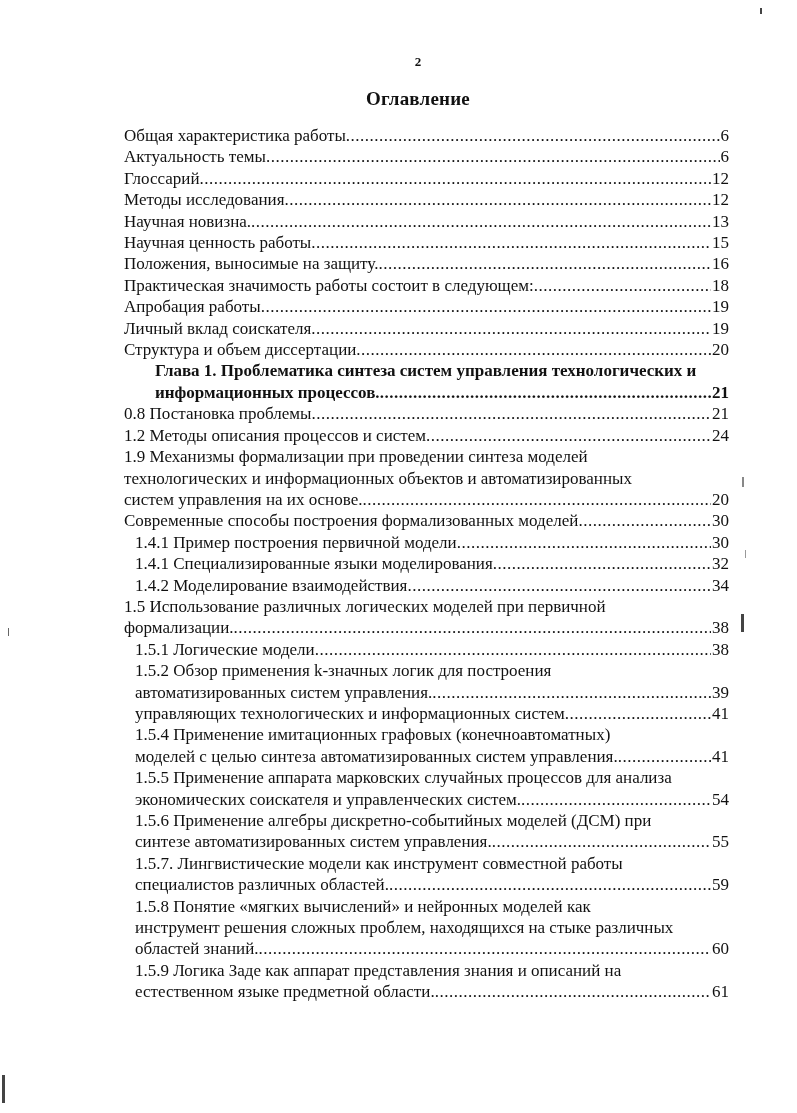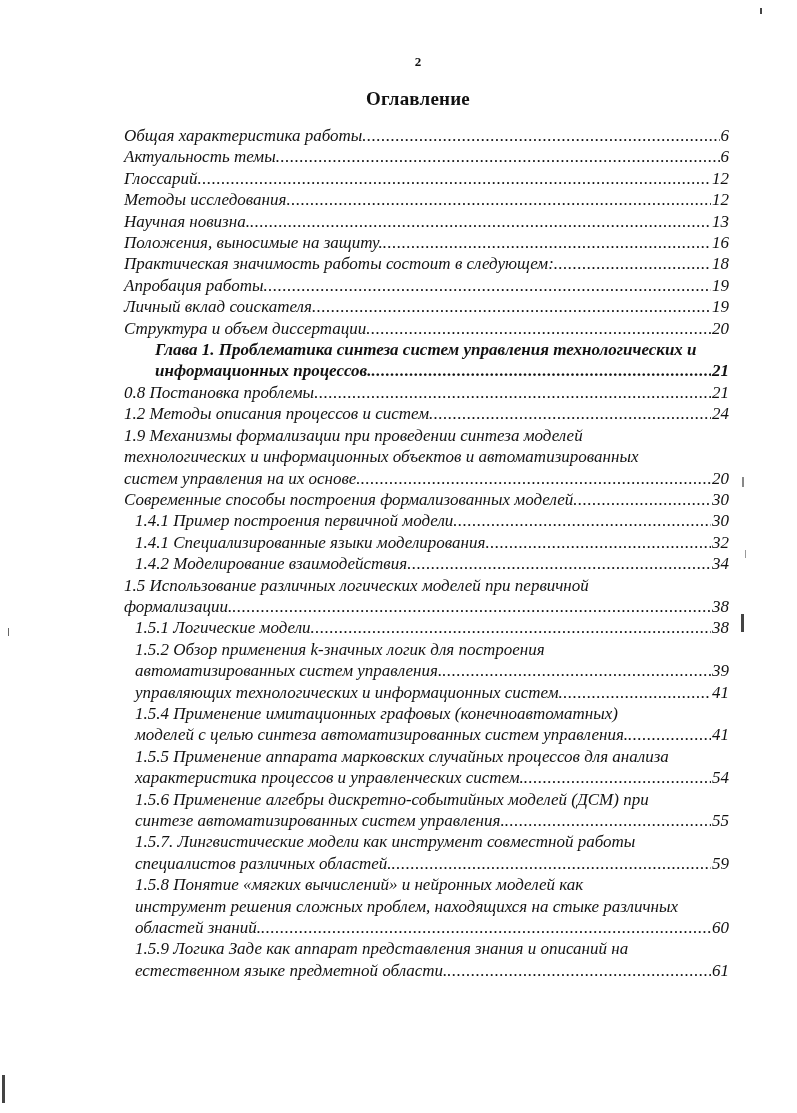--- a/index.html
+++ b/index.html
@@ -4,21 +4,21 @@
 <style>
   html, body { margin: 0; padding: 0; background: #ffffff; }
   body { width: 797px; height: 1113px; position: relative; overflow: hidden;
          font-family: "Liberation Serif", "DejaVu Serif", serif; color: #111; }
   .page-number { position: absolute; top: 54px; left: 0; width: 836px; text-align: center;
                  font-size: 13px; font-weight: bold; }
   .toc-title { position: absolute; top: 88px; left: 0; width: 836px; text-align: center;
                font-size: 19px; font-weight: bold; letter-spacing: 0.2px; }
   .toc { position: absolute; top: 125px; left: 113px; width: 616px;
          font-size: 17px; line-height: 21.4px; }
-  .entry { position: relative; font-style: italic; }
+  .entry { position: relative; }
   .entry .line { display: flex; white-space: nowrap; }
   .entry .line .txt { flex: 0 0 auto; }
   .entry .line .dots { flex: 1 1 auto; overflow: hidden; white-space: nowrap; letter-spacing: 0.5px; }
   .entry .line .dots::before { content: "................................................................................................................................................................................................................"; }
   .entry .line .pg { flex: 0 0 auto; padding-left: 1px; }
   .lvl0 { padding-left: 0; }
   .lvl1 { padding-left: 11px; }
   .lvl2 { padding-left: 22px; }
   .bold { font-weight: bold; margin-left: 42px; }
   .artifact { position: absolute; background: #444; }
@@ -60,20 +60,27 @@
     </div>
     <div class="entry lvl1">
       <div class="line">
         <span class="txt">Научная новизна.</span>
         <span class="dots"></span>
         <span class="pg">13</span>
       </div>
     </div>
     <div class="entry lvl1">
       <div class="line">
+        <span class="txt">Научная ценность работы</span>
+        <span class="dots"></span>
+        <span class="pg">15</span>
+      </div>
+    </div>
+    <div class="entry lvl1">
+      <div class="line">
         <span class="txt">Положения, выносимые на защиту. </span>
         <span class="dots"></span>
         <span class="pg">16</span>
       </div>
     </div>
     <div class="entry lvl1">
       <div class="line">
         <span class="txt">Практическая значимость работы состоит в следующем: </span>
         <span class="dots"></span>
         <span class="pg">18</span>
@@ -207,21 +214,21 @@
         <span class="txt">моделей с целью синтеза автоматизированных систем управления. </span>
         <span class="dots"></span>
         <span class="pg">41</span>
       </div>
     </div>
     <div class="entry lvl2">
       <div class="line">
         <span class="txt">1.5.5  Применение аппарата марковских случайных процессов для анализа</span>
       </div>
       <div class="line">
-        <span class="txt">характеристика процессов и управленческих систем.</span>
+        <span class="txt">экономических соискателя и управленческих систем.</span>
         <span class="dots"></span>
         <span class="pg">54</span>
       </div>
     </div>
     <div class="entry lvl2">
       <div class="line">
         <span class="txt">1.5.6  Применение алгебры дискретно-событийных моделей (ДСМ) при</span>
       </div>
       <div class="line">
         <span class="txt">синтезе автоматизированных систем управления. </span>

